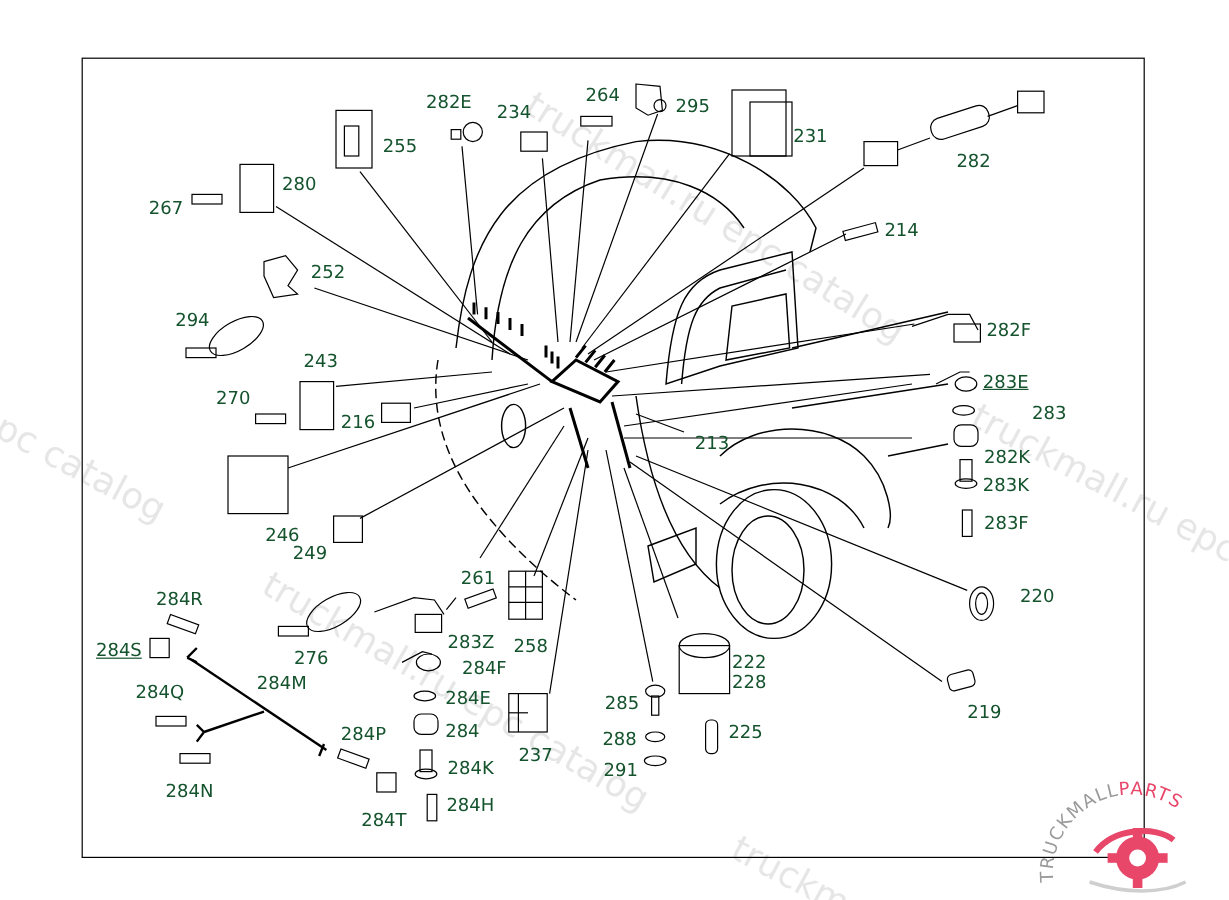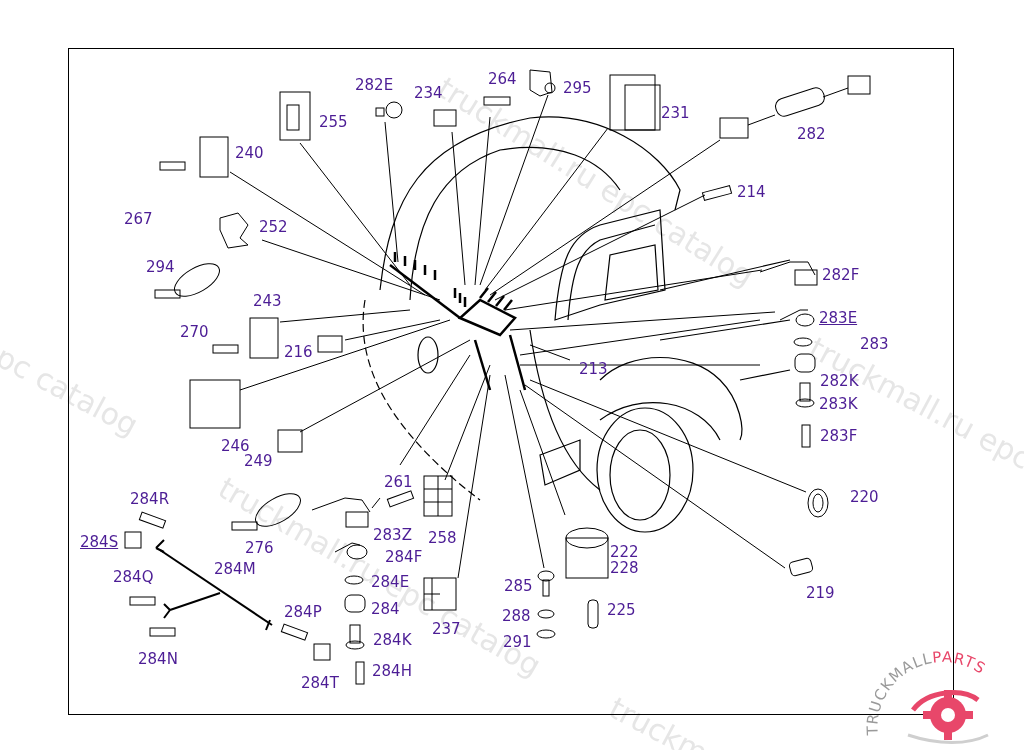--- a/index.html
+++ b/index.html
@@ -1,19 +1,19 @@
 <!DOCTYPE html>
 <html><head>
 <meta charset="utf-8">
 <style>
   html, body { margin: 0; padding: 0; background: #ffffff; }
   body { width: 1024px; height: 750px; position: relative; overflow: hidden; font-family: "DejaVu Sans", sans-serif; }
   #frame { position: absolute; left: 68px; top: 48px; width: 886px; height: 667px; border: 1.5px solid #000; box-sizing: border-box; }
   svg#diagram { position: absolute; left: 0; top: 0; width: 1024px; height: 750px; }
-  .lbl { position: absolute; font-family: "DejaVu Sans", sans-serif; font-size: 15px; color: #4c1d95; line-height: 1; white-space: nowrap; }
+  .lbl { position: absolute; font-family: "DejaVu Sans", sans-serif; font-size: 15px; color: #14532d; line-height: 1; white-space: nowrap; }
   .wm { position: absolute; font-family: "DejaVu Sans", sans-serif; font-size: 30px; color: #e6e6e6; transform-origin: left top; white-space: nowrap; pointer-events: none; }
   #logo { position: absolute; left: 858px; top: 640px; width: 166px; height: 110px; }
 </style>
 </head>
 <body>
 
 <div class="wm" style="left:-10px;top:330px;transform:rotate(28deg);">epc catalog</div>
 <div class="wm" style="left:450px;top:70px;transform:rotate(32deg);">truckmall.ru epc catalog</div>
 <div class="wm" style="left:820px;top:330px;transform:rotate(28deg);">truckmall.ru epc catalog</div>
 <div class="wm" style="left:230px;top:470px;transform:rotate(30deg);">truckmall.ru epc catalog</div>
@@ -253,22 +253,22 @@
       <rect x="314" y="644" width="16" height="16"></rect>
     </g>
 </svg>
 
 <div class="lbl" style="left:355px;top:78px;">282E</div>
 <div class="lbl" style="left:414px;top:86px;">234</div>
 <div class="lbl" style="left:488px;top:72px;">264</div>
 <div class="lbl" style="left:563px;top:81px;">295</div>
 <div class="lbl" style="left:661px;top:106px;">231</div>
 <div class="lbl" style="left:319px;top:115px;">255</div>
-<div class="lbl" style="left:235px;top:146px;">240</div>
-<div class="lbl" style="left:124px;top:166px;margin-top:46px;">267</div>
+<div class="lbl" style="left:235px;top:146px;">280</div>
+<div class="lbl" style="left:124px;top:166px;">267</div>
 <div class="lbl" style="left:797px;top:127px;">282</div>
 <div class="lbl" style="left:737px;top:185px;">214</div>
 <div class="lbl" style="left:259px;top:220px;">252</div>
 <div class="lbl" style="left:146px;top:260px;">294</div>
 <div class="lbl" style="left:822px;top:268px;">282F</div>
 <div class="lbl" style="left:253px;top:294px;">243</div>
 <div class="lbl" style="left:819px;top:311px;text-decoration:underline;">283E</div>
 <div class="lbl" style="left:180px;top:325px;">270</div>
 <div class="lbl" style="left:284px;top:345px;">216</div>
 <div class="lbl" style="left:820px;top:337px;margin-left:40px;">283</div>

